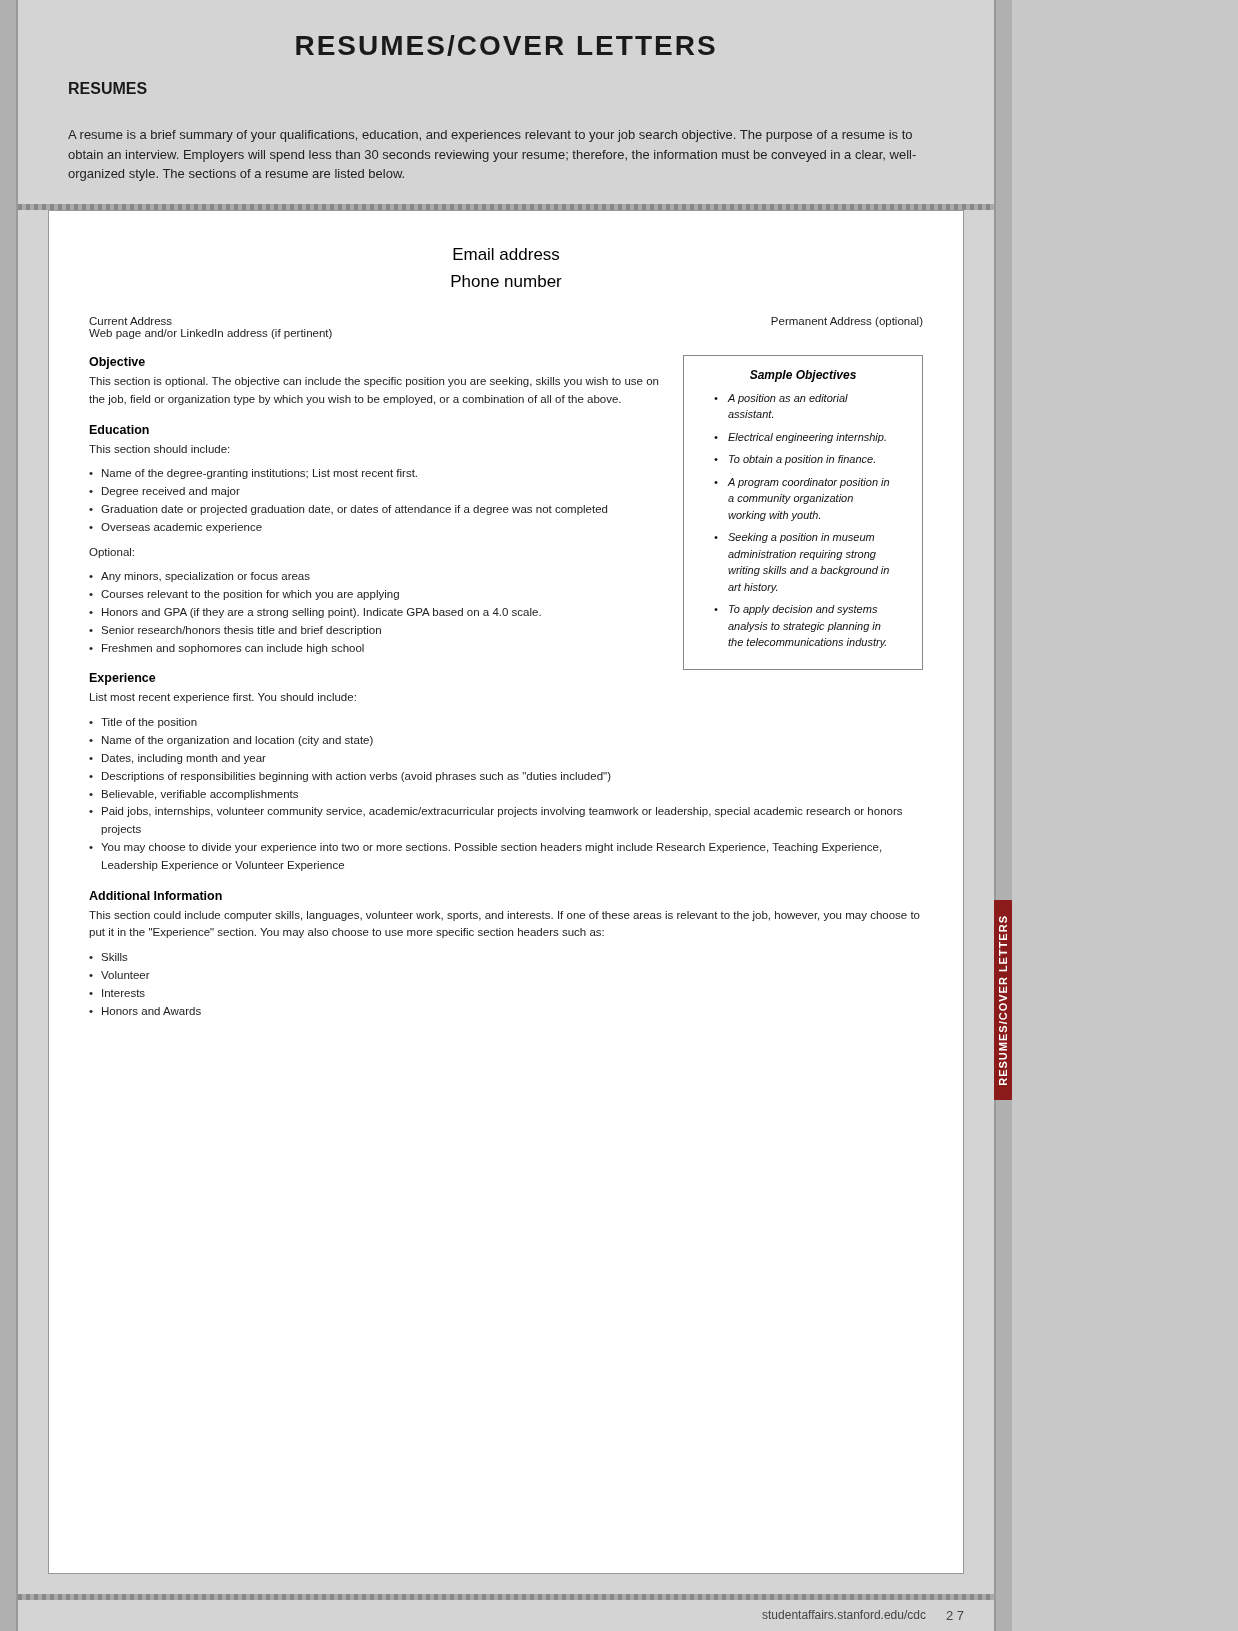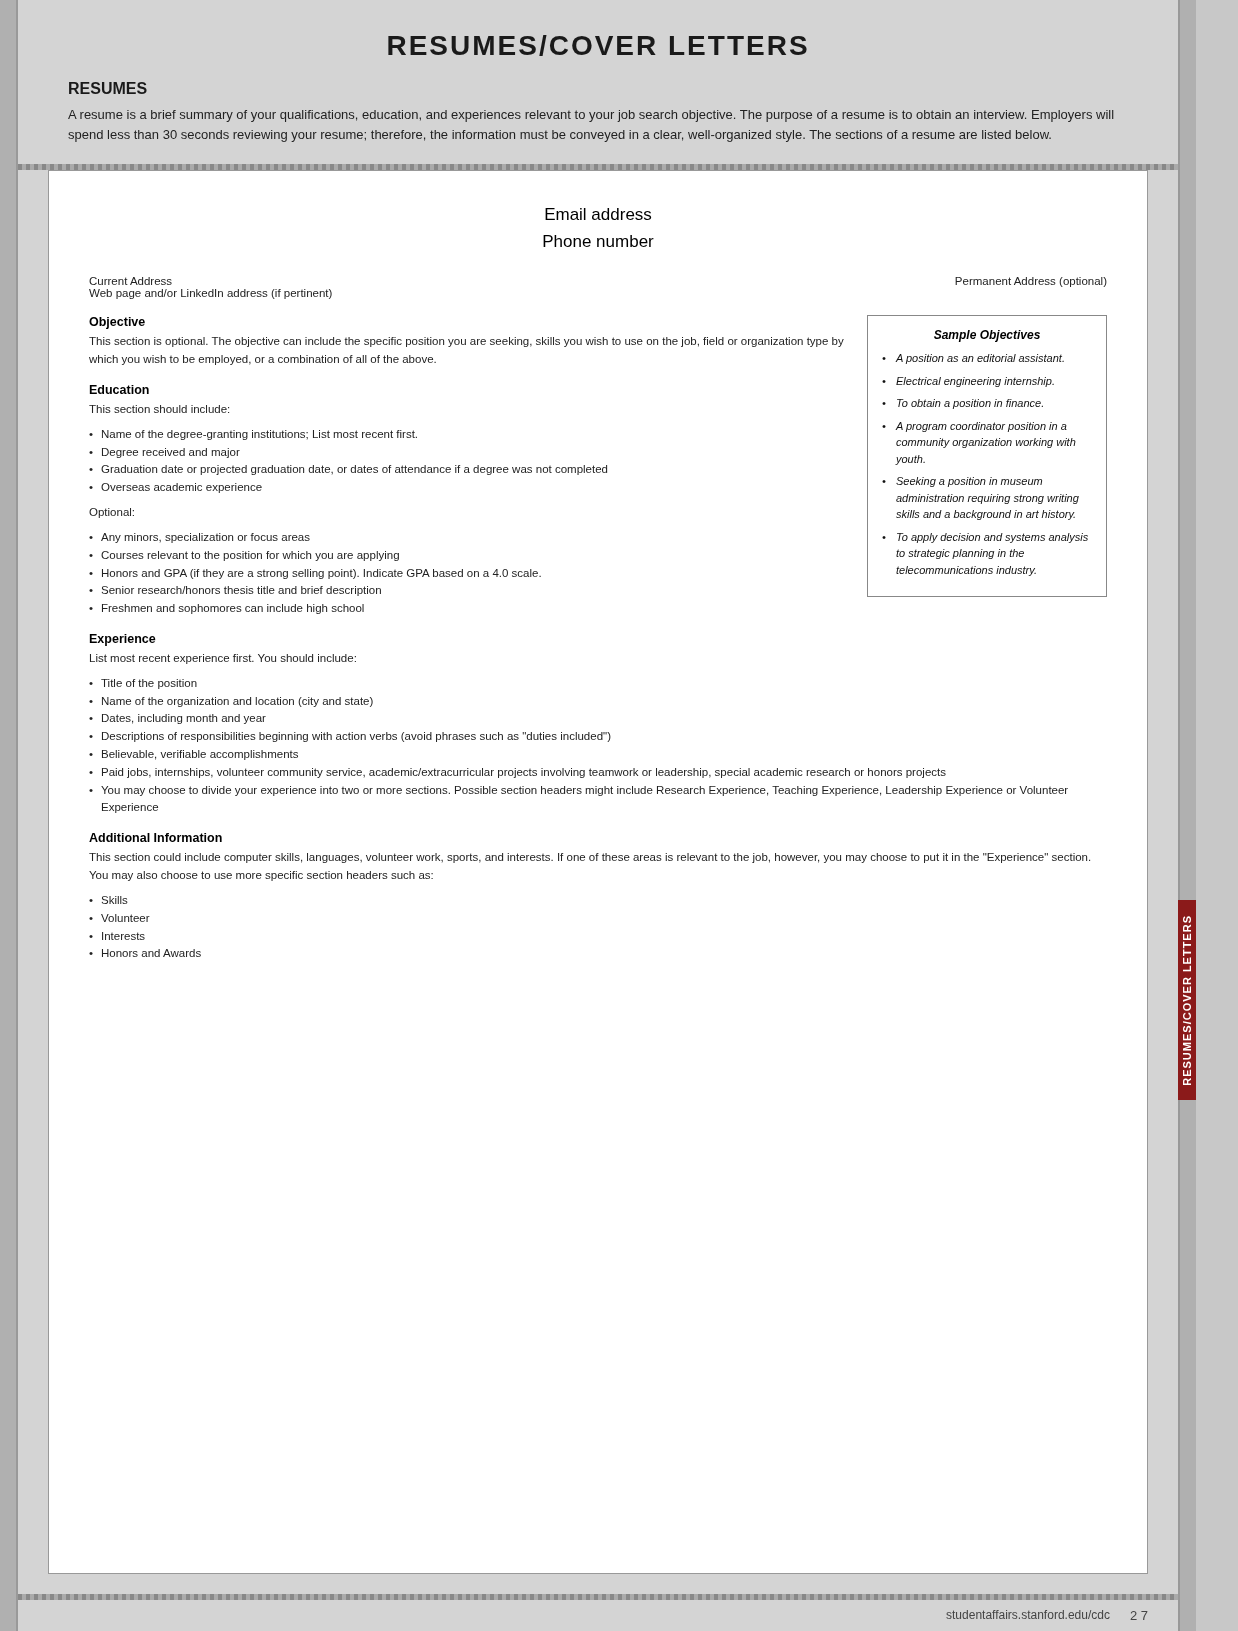--- a/index.html
+++ b/index.html
@@ -6,21 +6,21 @@
     body {
       width: 1238px;
       min-height: 1631px;
       background: #c8c8c8;
       font-family: Arial, sans-serif;
       position: relative;
       display: flex;
     }
 
     .page-container {
-      width: 1196px;
+      width: 1012px;
       min-height: 1631px;
       background: #c8c8c8;
       display: flex;
       flex-direction: row;
     }
 
     .left-border {
       width: 18px;
       background: #b0b0b0;
       border-right: 2px solid #999;
@@ -70,21 +70,21 @@
       font-size: 28px;
       font-weight: 900;
       letter-spacing: 2px;
       color: #1a1a1a;
     }
 
     .section-heading {
       font-size: 16px;
       font-weight: 900;
       color: #1a1a1a;
-      margin-bottom: 4px;
+      margin-bottom: 24px;
     }
 
     .intro-text {
       padding: 0 50px 20px;
       font-size: 13px;
       line-height: 1.5;
       color: #222;
     }
 
     .document-area {
@@ -165,21 +165,21 @@
       position: relative;
     }
 
     .left-column {
       flex: 1;
     }
 
     .sample-objectives-box {
       width: 240px;
       border: 1px solid #888;
-      padding: 12px 14px;
+      padding: 12px 30px;
       font-size: 11.5px;
       flex-shrink: 0;
       align-self: flex-start;
       margin-top: 0;
     }
 
     .sample-objectives-title {
       font-weight: bold;
       font-style: italic;
       font-size: 12px;

